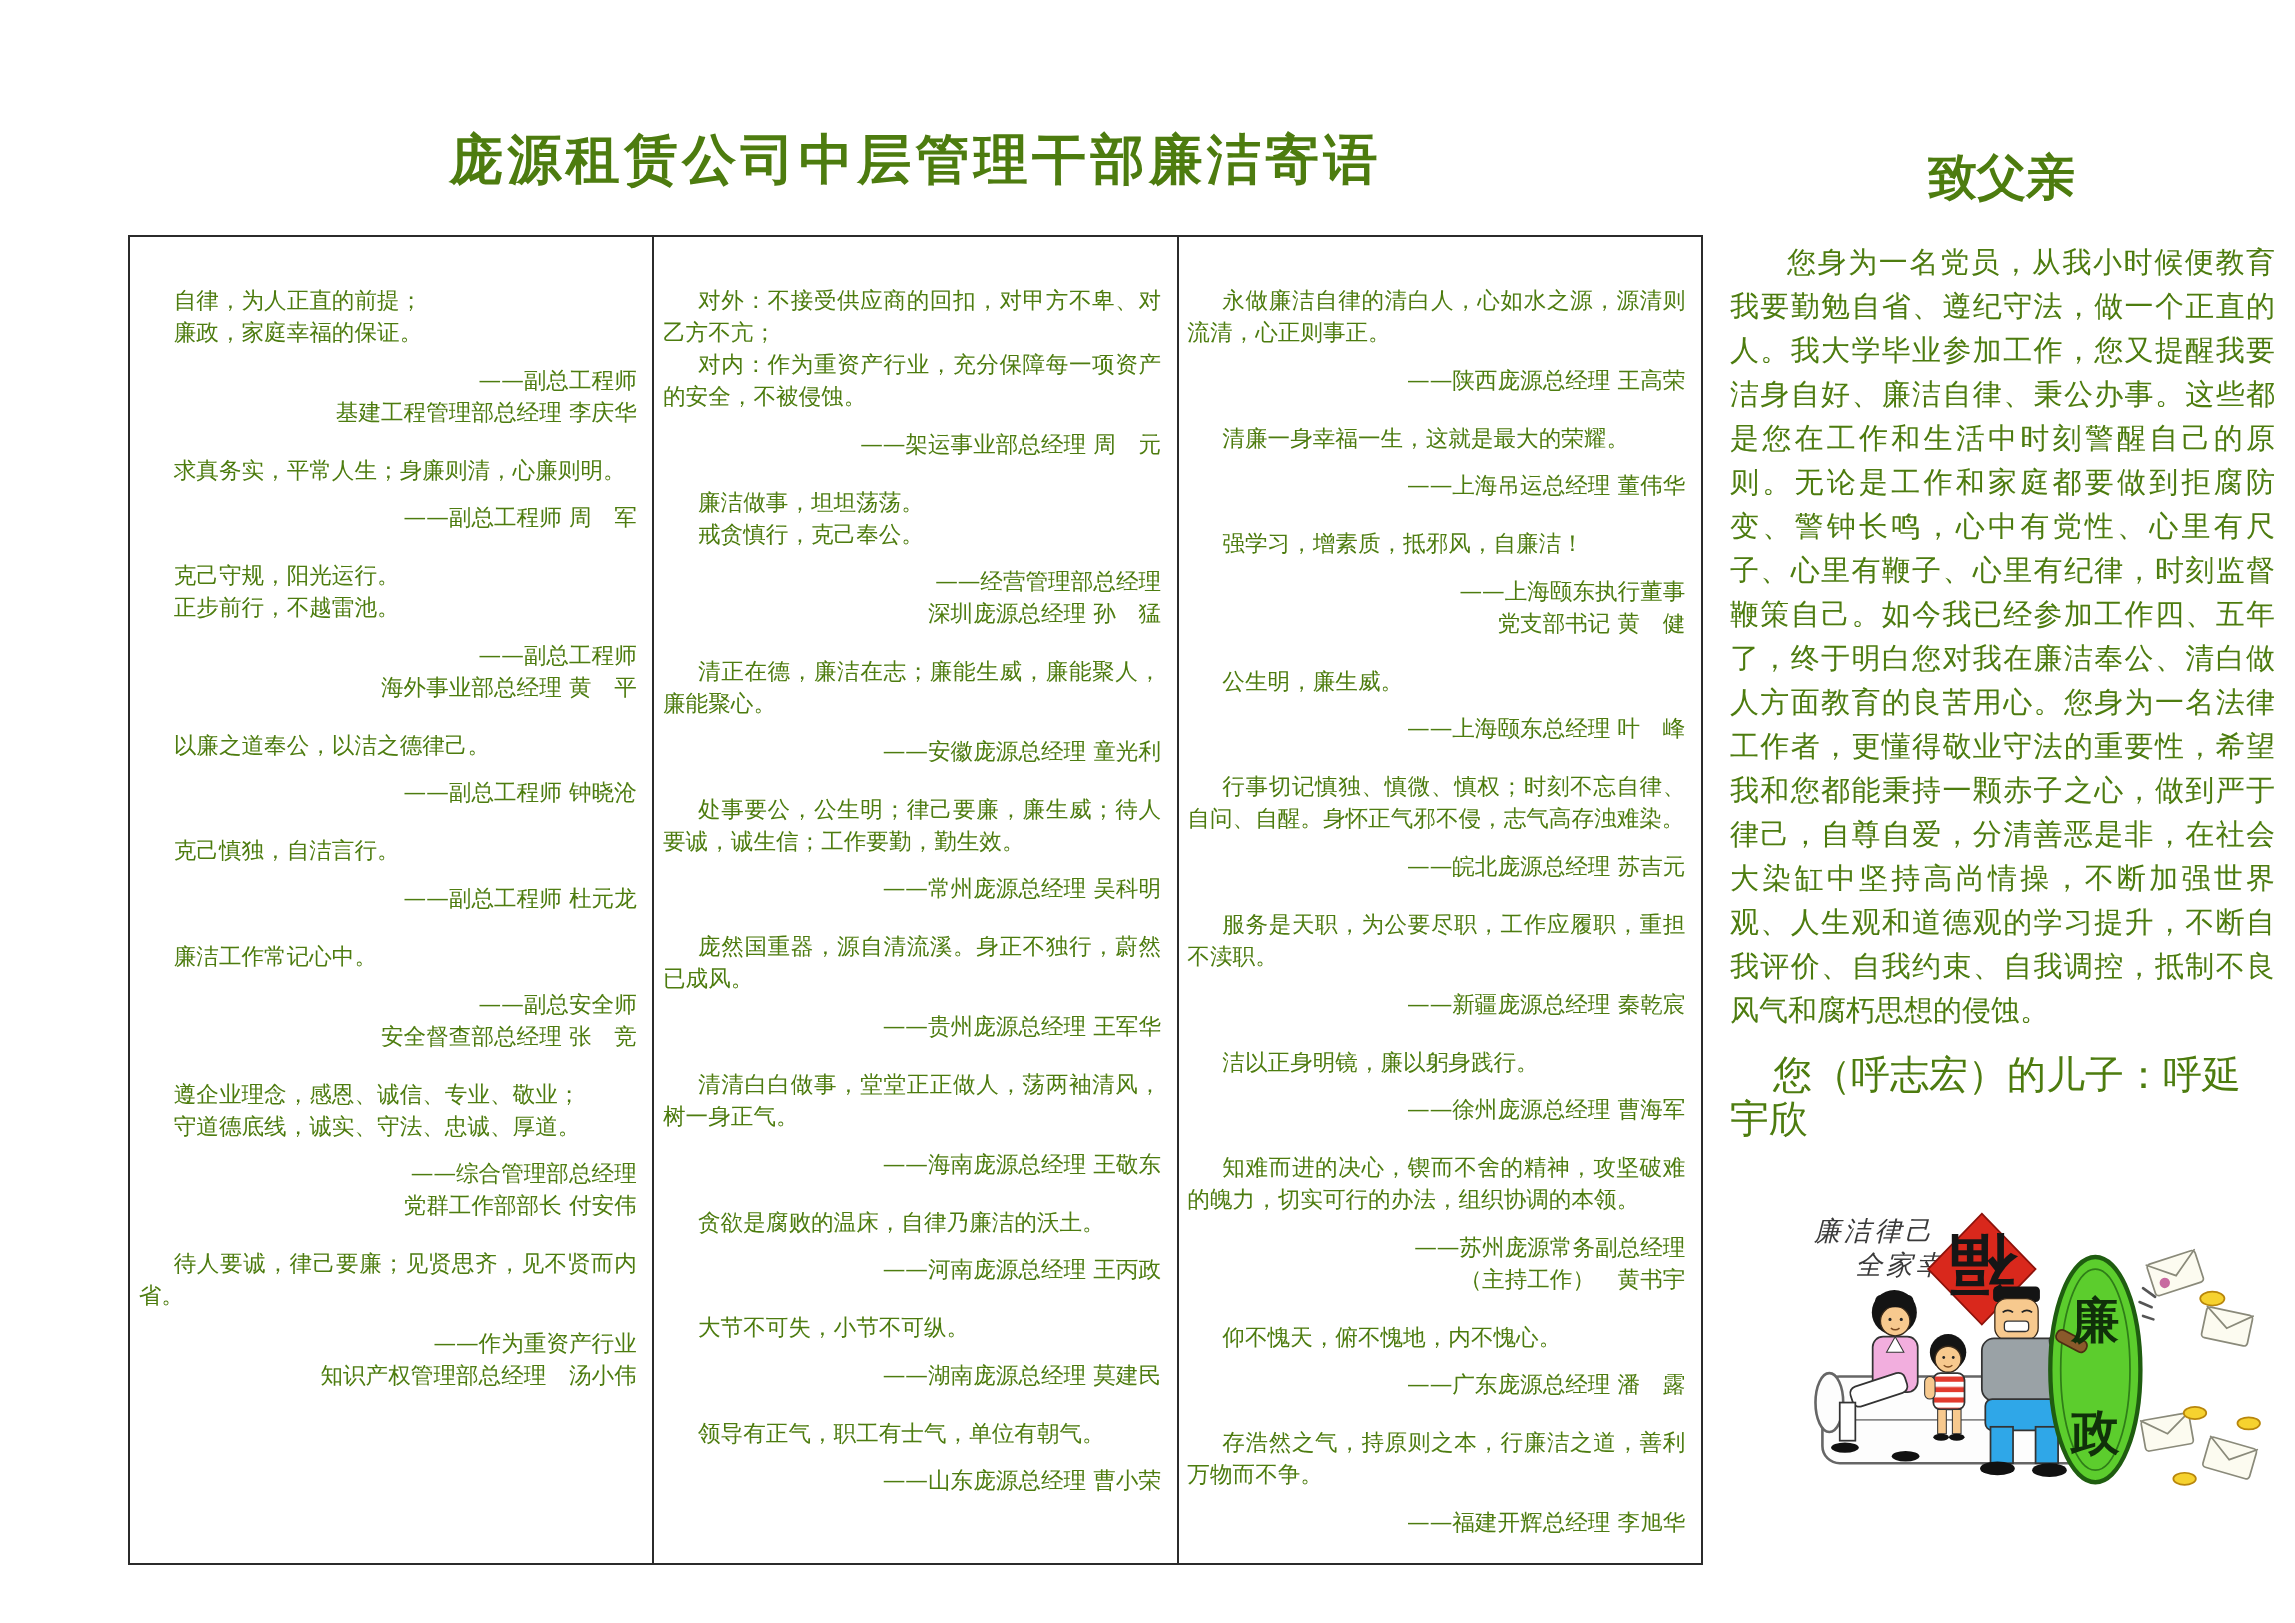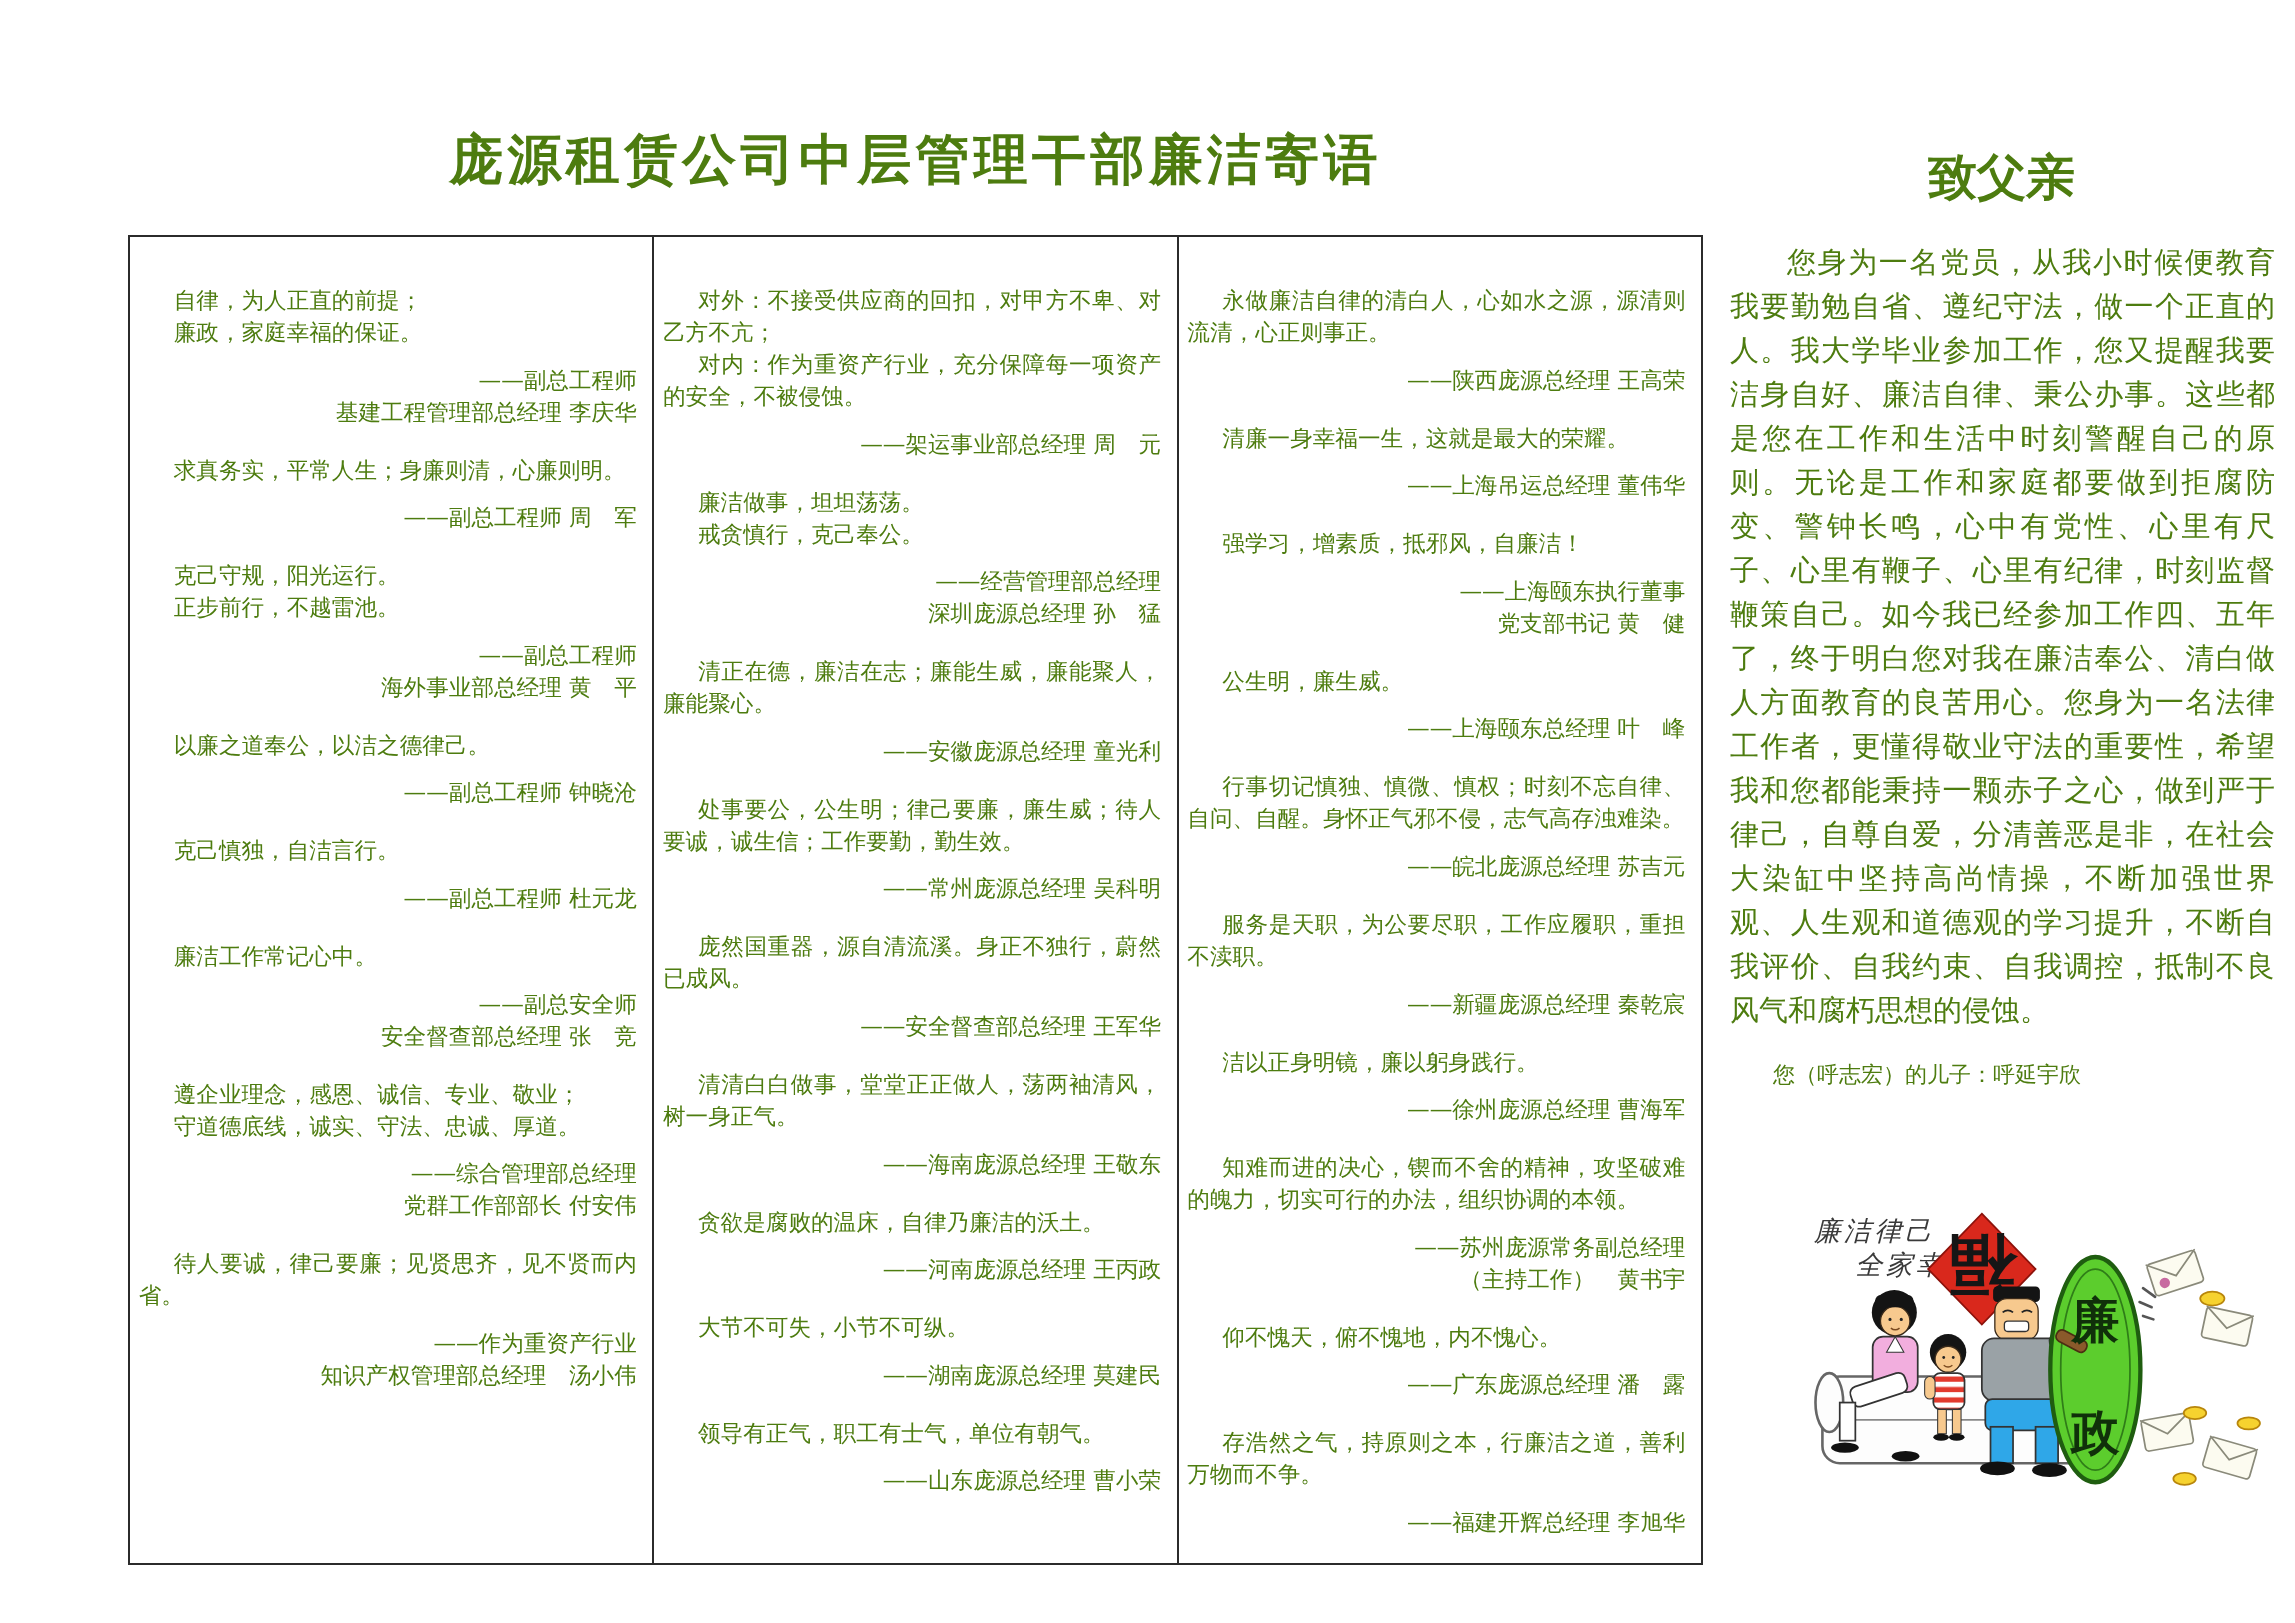--- a/index.html
+++ b/index.html
@@ -12,21 +12,21 @@
   .board{position:absolute;left:128px;top:191px;width:1575px;height:1330px;
         border:2.6px solid #2b2b2b;display:flex;box-sizing:border-box;background:#fff;}
   .column{flex:1 1 0;box-sizing:border-box;padding:47px 15.6px 0 8.7px;overflow:hidden;}
   .column + .column{border-left:2.6px solid #2b2b2b;}
   .block{margin-bottom:26px;}
   .quote-line{margin:0;font-size:22.6px;line-height:32px;text-indent:35px;text-align:justify;}
   .attr{margin:15.6px 0 0;font-size:22.6px;line-height:32px;text-align:right;}
   .attr-follow{margin-top:0;}
   .letter-body{position:absolute;left:1730px;top:196px;width:545px;}
   .letter-par{margin:0;font-size:29px;line-height:44px;text-align:justify;text-indent:57px;}
-  .letter-signature{margin:21px 0 0;font-size:22px;line-height:44px;text-indent:43px;}
+  .letter-signature{margin:21px 0 0;font-size:39px;line-height:44px;text-indent:43px;}
   .cartoon{position:absolute;left:1803px;top:1161px;width:479px;height:305px;}
   .handwriting{font-style:italic;fill:#3a3a3a;font-size:31px;letter-spacing:4px;}
   .shield-char{font-size:56px;font-weight:bold;fill:#10300a;}
   .fu-char{font-size:78px;font-weight:bold;fill:#161616;}
 </style>
 </head>
 <body>
 
 <div class="page">
 
@@ -92,21 +92,21 @@
         <div class="block">
           <p class="quote-line">清正在德，廉洁在志；廉能生威，廉能聚人，廉能聚心。</p>
           <p class="attr">——安徽庞源总经理 童光利</p>
         </div>
         <div class="block">
           <p class="quote-line">处事要公，公生明；律己要廉，廉生威；待人要诚，诚生信；工作要勤，勤生效。</p>
           <p class="attr">——常州庞源总经理 吴科明</p>
         </div>
         <div class="block">
           <p class="quote-line">庞然国重器，源自清流溪。身正不独行，蔚然已成风。</p>
-          <p class="attr">——安全督查部总经理 王军华</p>
+          <p class="attr">——贵州庞源总经理 王军华</p>
         </div>
         <div class="block">
           <p class="quote-line">清清白白做事，堂堂正正做人，荡两袖清风，树一身正气。</p>
           <p class="attr">——海南庞源总经理 王敬东</p>
         </div>
         <div class="block">
           <p class="quote-line">贪欲是腐败的温床，自律乃廉洁的沃土。</p>
           <p class="attr">——河南庞源总经理 王丙政</p>
         </div>
         <div class="block">

